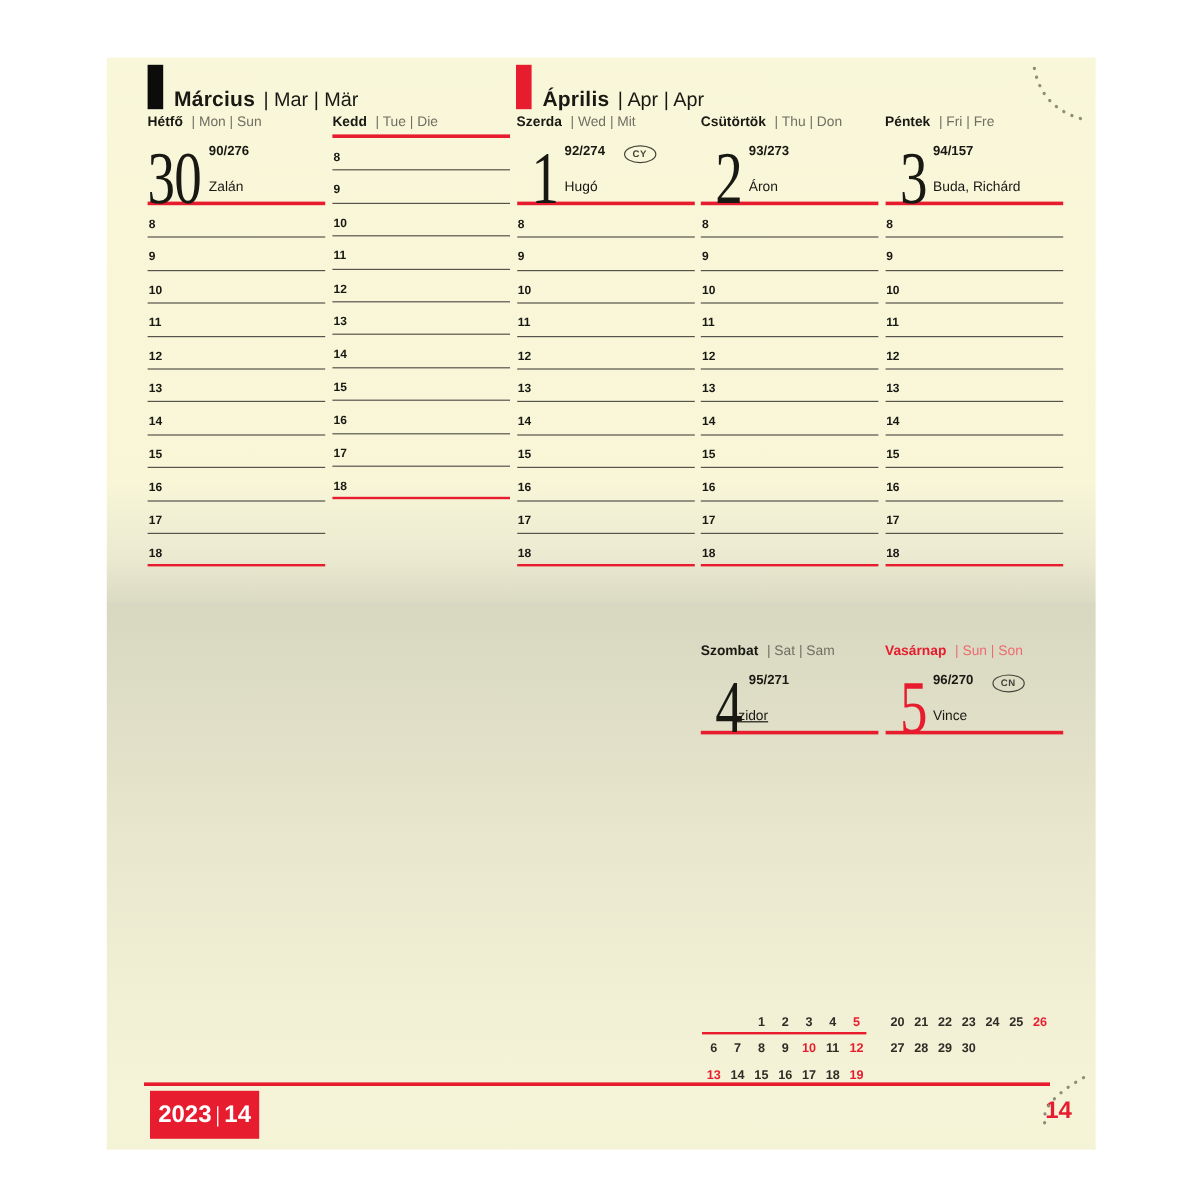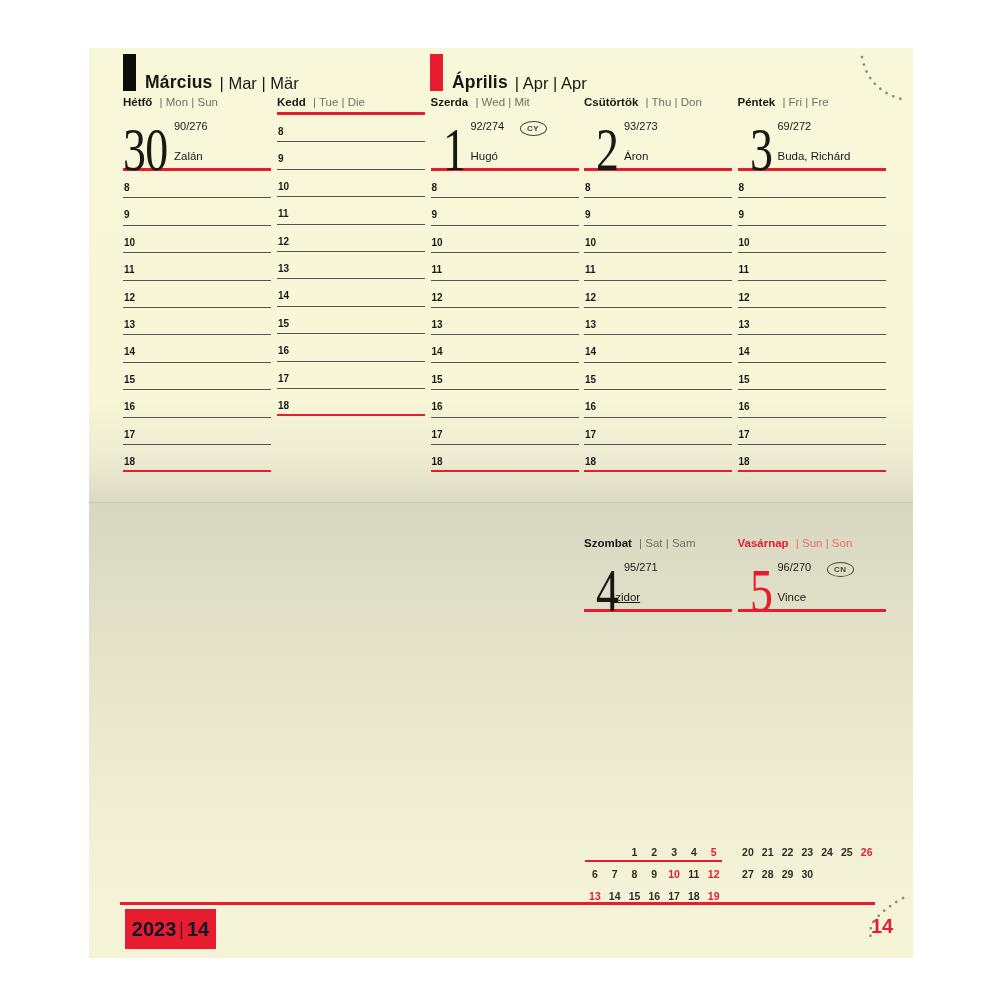--- a/index.html
+++ b/index.html
@@ -31,21 +31,21 @@
   .wd-head{height:20px;box-sizing:border-box;padding-top:4px;font-size:11.5px;line-height:1.1;white-space:nowrap;}
   .wd-name{font-weight:bold;}
   .wd-alt{color:var(--c-gray,#716f63);margin-left:4px;font-weight:400;}
   .day-block{position:relative;height:56px;}
   .big-num{
     position:absolute;left:0;bottom:-4px;font-family:"Liberation Serif","DejaVu Serif",serif;
     font-size:62px;line-height:.75;letter-spacing:-1px;
     transform:scaleX(.74);transform-origin:left bottom;white-space:nowrap;
   }
   .big-num.one{left:12px;}
-  .ordinal{position:absolute;top:9px;font-size:11px;font-weight:normal;line-height:1;}
+  .ordinal{position:absolute;top:9px;font-size:11px;font-weight:bold;line-height:1;}
   .names{position:absolute;bottom:6px;font-size:11.5px;line-height:1;white-space:nowrap;}
   .badge{
     position:absolute;left:89px;top:9px;border:1.4px solid #45443b;border-radius:50%;
     font-size:8px;font-weight:bold;color:#45443b;line-height:1;padding:2.5px 6.5px;letter-spacing:.5px;
   }
   .rule{height:3px;background:var(--c-red,#e71d2f);}
   .hours{margin:0;}
   .hour-row{height:27.4px;box-sizing:border-box;border-bottom:1.5px solid var(--c-line,#55544b);padding-top:12px;}
   .hour-row:last-child{height:27.5px;border-bottom:2.5px solid var(--c-red,#e71d2f);}
   .hour-row span{display:block;font-size:10px;font-weight:bold;line-height:1;padding-left:1px;}
@@ -56,21 +56,21 @@
   .mini{position:absolute;top:338px;}
   .mini-row{display:flex;height:22px;}
   .mini-cell{width:19.8px;text-align:center;font-size:10.5px;font-weight:bold;line-height:22px;color:#2e2d26;}
   .mini-cell.red{color:var(--c-red,#e71d2f);}
   .mini-1{left:496px;} .mini-2{left:649px;}
   .mini-divider{position:absolute;left:496px;top:357px;width:137px;height:2.2px;background:var(--c-red,#e71d2f);}
   
   .footer-line{position:absolute;left:31px;top:399px;width:755px;height:2.5px;background:var(--c-red,#e71d2f);}
   .week-badge{
     position:absolute;left:36px;top:406px;width:91px;height:40px;background:var(--c-red,#e71d2f);
-    display:flex;align-items:center;justify-content:center;color:#0f172a;font-size:20px;font-weight:bold;
+    display:flex;align-items:center;justify-content:center;color:#ffffff;font-size:20px;font-weight:bold;
   }
   .week-badge .sep{font-weight:400;font-size:18px;margin:0 3px;transform:scaleX(.7);display:inline-block;}
   .page-num{position:absolute;left:782px;top:413px;font-size:20px;font-weight:bold;color:var(--c-red,#e71d2f);line-height:1;}
   .arc{position:absolute;width:62px;height:62px;}
   .arc-top{right:0;top:0;}
   .arc-bottom{right:0;bottom:0;}
   .arc path{fill:none;stroke:var(--c-dot,#8e8d79);stroke-width:2.7;stroke-linecap:round;stroke-dasharray:0.1 7.4;}
 </style>
 </head>
 <body>
@@ -272,21 +272,21 @@
             <span>18</span>
           </div>
         </div>
   </div>
       <div class="wcol" style="left: 648.5px;">
     <div class="wd-head">
       <span class="wd-name">Péntek</span><span class="wd-alt"> | Fri | Fre</span>
     </div>
     <div class="day-block">
       <div class="big-num one">3</div>
-      <div class="ordinal" style="left: 40px;">69/272</div>
+      <div class="ordinal" style="left: 40px;">94/157</div>
       <div class="names" style="left: 40px;">Buda, Richárd</div>
 
     </div>
     <div class="rule"></div>
     <div class="hours">
           <div class="hour-row">
             <span>8</span>
           </div>
           <div class="hour-row">
             <span>9</span>

